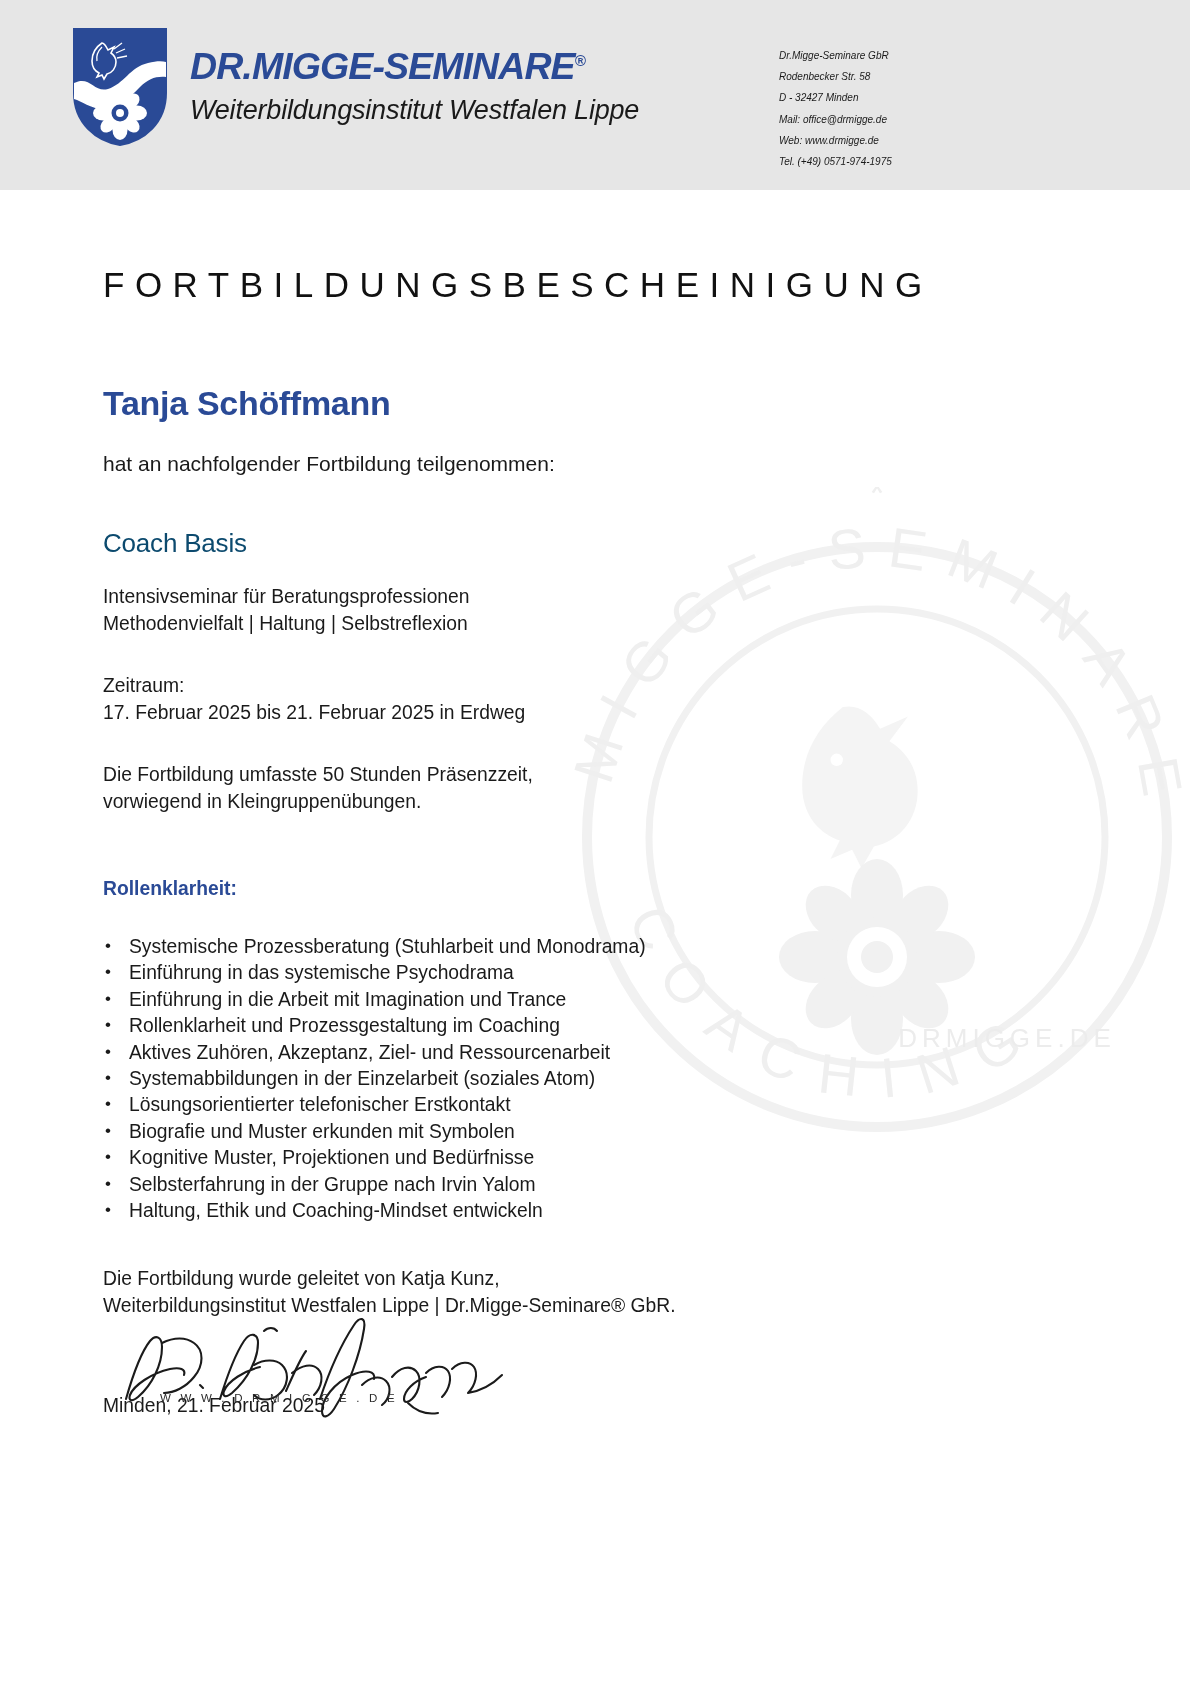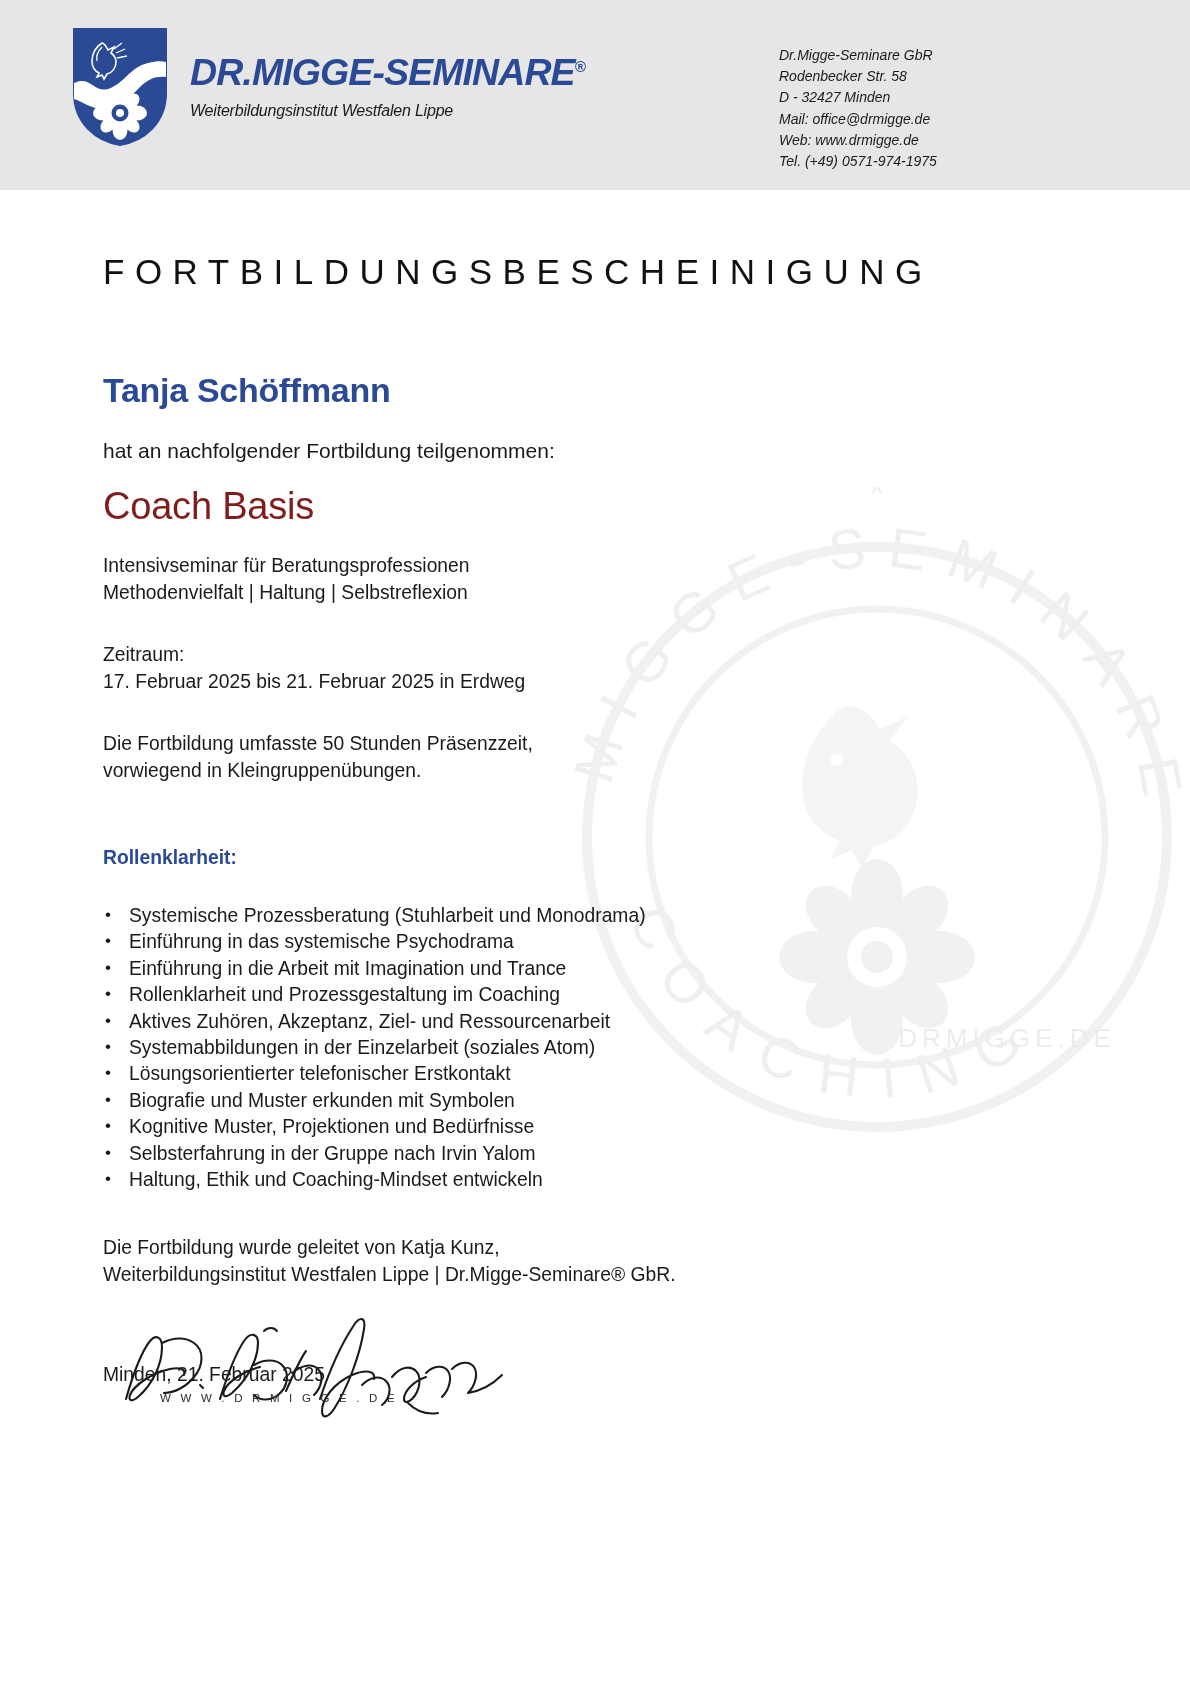--- a/index.html
+++ b/index.html
@@ -44,52 +44,52 @@
     letter-spacing: -0.9px;
     line-height: 1;
     white-space: nowrap;
   }
   .logo-title .reg {
     font-size: 15px;
     vertical-align: super;
     font-weight: bold;
   }
   .logo-sub {
-    font-size: 16px;
+    font-size: 27px;
     color: #1a1a1a;
     margin-top: 11px;
     line-height: 1.1;
     letter-spacing: -0.2px;
     white-space: nowrap;
   }
   .contact {
     position: absolute;
     left: 779px;
     top: 45px;
-    font-size: 14px;
+    font-size: 10px;
     line-height: 21.2px;
     color: #1a1a1a;
     white-space: nowrap;
   }
 
   
   .watermark {
     position: absolute;
     left: 527px;
     top: 487px;
     width: 700px;
     height: 700px;
     pointer-events: none;
     z-index: 0;
   }
 
   
   .content {
     position: absolute;
-    left: 0; top: 190px;
+    left: 0; top: 203px;
     width: 1130px;
     z-index: 2;
   }
   .doc-title {
     margin-left: 103px;
     margin-top: 62px;
     font-size: 35px;
     letter-spacing: 10.5px;
     color: #111111;
     font-weight: normal;
@@ -104,23 +104,23 @@
     letter-spacing: -0.3px;
   }
   .intro {
     margin-left: 103px;
     margin-top: 29px;
     font-size: 21px;
     color: #1a1a1a;
   }
   .course-title {
     margin-left: 103px;
-    margin-top: 22px;
-    font-size: 38px;
-    color: #7f1d1d;
+    margin-top: 52px;
+    font-size: 26px;
+    color: #0c4a6e;
     letter-spacing: -0.2px;
   }
   .para {
     margin-left: 103px;
     font-size: 19.3px;
     line-height: 26.5px;
     color: #1a1a1a;
   }
   .para-desc { margin-top: 25px; }
   .para-zeitraum { margin-top: 36px; }

